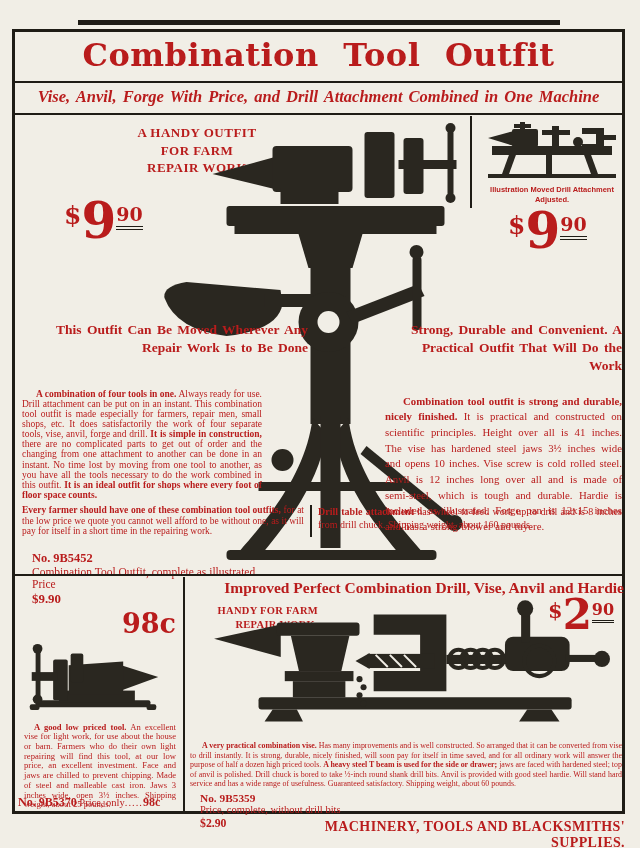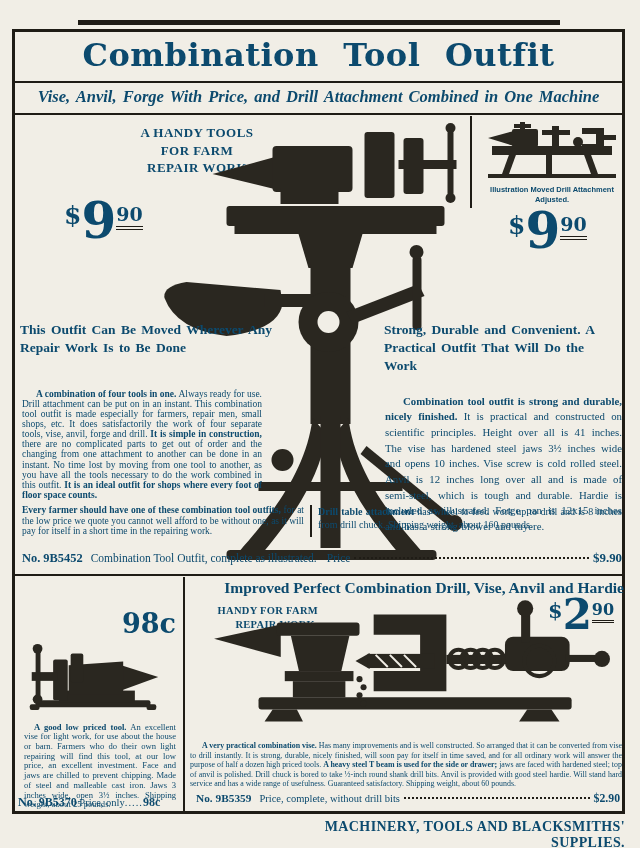--- a/index.html
+++ b/index.html
@@ -1,16 +1,16 @@
 <!DOCTYPE html>
 <html><head>
 <meta charset="utf-8">
 <style>
   html,body{margin:0;padding:0;background:#e8e5dc;}
-  #page{position:relative;width:640px;height:848px;background:#f1eee6;color:#0c4a6e;
+  #page{position:relative;width:640px;height:848px;background:#f1eee6;color:#b91c1c;
         font-family:"Liberation Serif", serif;overflow:hidden;}
   .abs{position:absolute;}
   .ink{background:#1f1c16;}
   .b{font-weight:bold;}
   .just{text-align:justify;}
 
   .top-strip{left:78px;top:20px;width:482px;height:5px;}
   .frame{left:12px;top:29px;width:613px;height:785px;border:3px solid #1f1c16;box-sizing:border-box;}
 
   .title{left:15px;top:36px;width:607px;text-align:center;font-family:"DejaVu Serif",serif;
@@ -34,33 +34,33 @@
   .price-left{left:64px;top:198px;}
   .price-right{left:508px;top:208px;}
   .price-dv{left:548px;top:596px;}
 
   .machine{left:158px;top:116px;width:315px;height:458px;}
   .vrule-a{left:470px;top:116px;width:2px;height:92px;}
   .small-illo{left:486px;top:122px;width:132px;height:60px;}
   .illo-caption{left:476px;top:185px;width:152px;text-align:center;font-weight:bold;
                 font-size:7.5px;line-height:1.3;font-family:"Liberation Sans",sans-serif;}
 
-  .col-heading{font-weight:bold;font-size:13.5px;line-height:1.35;text-align:left;word-spacing:2px;}
+  .col-heading{font-weight:bold;font-size:13.5px;line-height:1.35;text-align:right;word-spacing:2px;}
   .left-heading{left:20px;top:321px;width:288px;}
   .right-heading{left:384px;top:321px;width:238px;}
 
   .left-par{left:22px;top:379px;width:240px;font-size:9.5px;line-height:1.07;text-indent:14px;}
   .right-par{left:385px;top:383px;width:237px;font-size:10.8px;line-height:1.45;text-indent:18px;word-spacing:1px;}
 
   .bottom-row{left:22px;top:505px;width:600px;display:flex;font-size:9.5px;line-height:1.12;}
   .bottom-row .bl{width:282px;}
   .bottom-row .vd{width:2px;background:#1f1c16;margin:0 6px;}
   .bottom-row .br{flex:1;font-size:10px;line-height:1.3;}
 
-  .order-line{display:flex;align-items:baseline;white-space:nowrap;}
+  .order-line{display:flex;align-items:baseline;white-space:nowrap;flex-direction:column;}
   .order-main{left:22px;top:551px;width:600px;font-size:11.5px;}
   .order-line .num{font-weight:bold;font-size:1.08em;margin-right:8px;}
   .order-line .leader{flex:1;border-bottom:2px dotted #1f1c16;margin:0 4px;transform:translateY(-3px);}
   .order-line .prc{font-weight:bold;font-size:1.12em;}
 
   .rule3{left:15px;top:574px;width:607px;}
 
   .vbox-heading{left:18px;top:580px;width:162px;font-weight:bold;font-size:13px;line-height:1.2;text-align:center;}
   .price-98{left:100px;top:608px;width:76px;text-align:right;font-family:"DejaVu Serif",serif;
             font-weight:bold;font-size:27px;}
@@ -92,21 +92,21 @@
 
   <div class="abs top-strip ink"></div>
   <div class="abs frame"></div>
 
   <div class="abs title">Combination Tool Outfit</div>
   <div class="abs rule rule1 ink"></div>
   <div class="abs subtitle">Vise, Anvil, Forge With Price, and Drill Attachment Combined in One Machine</div>
   <div class="abs rule rule2 ink"></div>
 
   <div class="abs tagline">
-    <div>A HANDY TOOLS</div>
+    <div>A HANDY OUTFIT</div>
     <div>FOR FARM</div>
     <div>REPAIR WORK</div>
   </div>
 
   <div class="abs price price-left">
     <span class="ps">$</span>
       <span class="pd">9</span>
       <span class="pc">90</span>
   </div>
 

